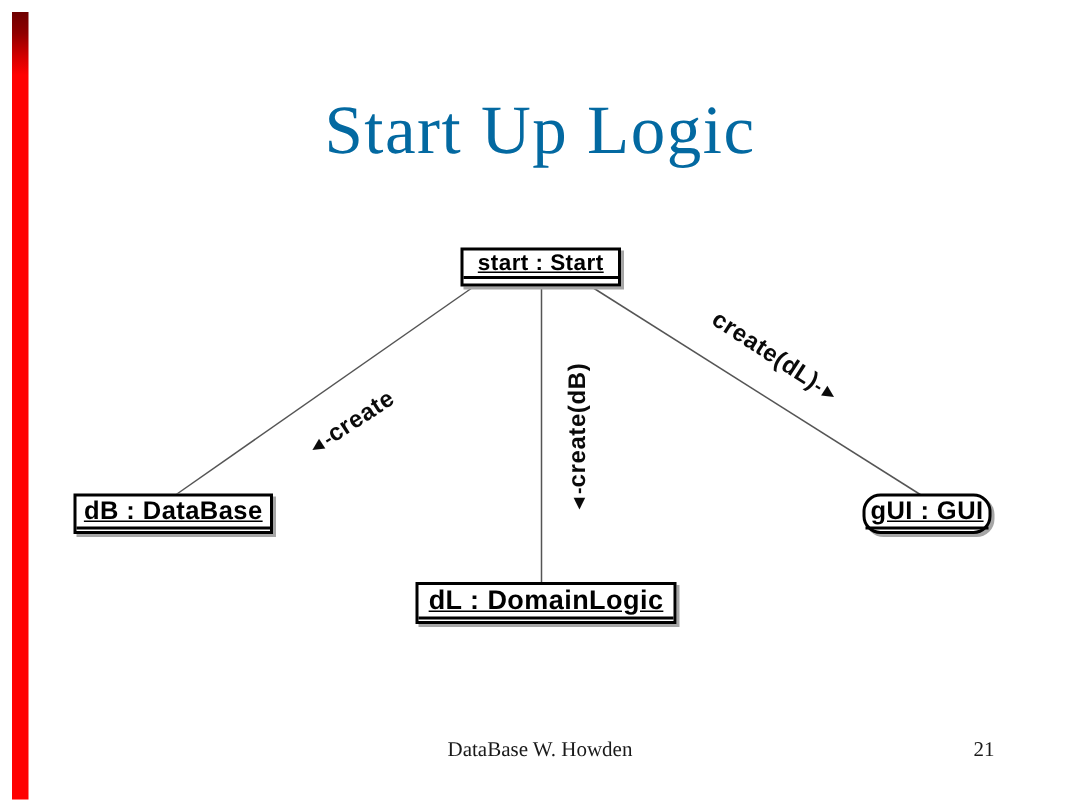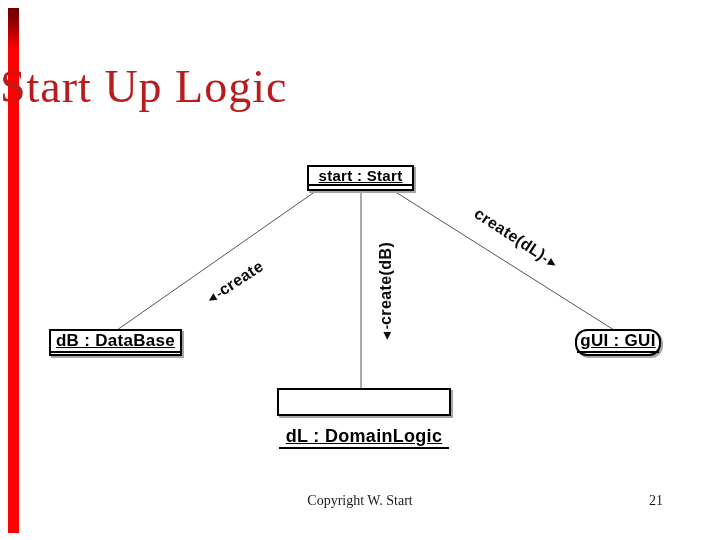--- a/index.html
+++ b/index.html
@@ -6,43 +6,43 @@
   .slide{
     position:relative;width:720px;height:540px;background:#ffffff;overflow:hidden;
     font-family:"Liberation Sans",sans-serif;
   }
   .accent-bar{
     position:absolute;left:8px;top:8px;width:11px;height:525px;
     background:linear-gradient(180deg,#6e0000 0px,#8f0000 14px,#d40000 30px,#ff0101 42px,#ff0101 100%);
   }
   .title{
     position:absolute;left:0;right:0;top:60px;margin:0;
-    text-align:left;font-family:"Liberation Serif",serif;font-weight:400;
-    font-size:46px;color:#b91c1c;letter-spacing:1px;
+    text-align:center;font-family:"Liberation Serif",serif;font-weight:400;
+    font-size:46px;color:#0369a1;letter-spacing:1px;
   }
   svg.connectors{position:absolute;left:0;top:0;pointer-events:none;}
   .uml-box{
     position:absolute;box-sizing:border-box;background:#ffffff;
     border:2px solid #000;box-shadow:2px 2px 0 #a6a6a6;
     display:flex;flex-direction:column;
   }
   .uml-box .name{
     flex:1;display:flex;align-items:center;justify-content:center;
     border-bottom:2px solid #000;font-weight:bold;text-decoration:underline;
     letter-spacing:.3px;white-space:nowrap;color:#000;
   }
   .uml-box .strip{height:3px;}
   .box-start{left:307px;top:165px;width:107px;height:26px;}
   .box-start .name{font-size:15px;}
   .box-db{left:49px;top:329px;width:133px;height:27px;}
   .box-db .name{font-size:17px;}
   .box-gui{left:575px;top:329px;width:86px;height:27px;border-radius:12px;}
   .box-gui .name{font-size:17px;}
   .box-dl{left:277px;top:388px;width:174px;height:28px;}
-  .box-dl .name{font-size:18px;margin-top:36px;}
+  .box-dl .name{font-size:18px;}
   .edge-label{
     position:absolute;white-space:nowrap;font-weight:bold;font-size:16px;color:#0a0a0a;
     letter-spacing:.4px;
   }
   .edge-label .arrow{font-size:13px;letter-spacing:0;}
   .label-create{left:234px;top:283px;transform:translate(-50%,-50%) rotate(-33deg);}
   .label-create-db{left:386px;top:292px;transform:translate(-50%,-50%) rotate(-90deg);}
   .label-create-dl{left:517px;top:239px;transform:translate(-50%,-50%) rotate(33deg);}
   .footer{
     position:absolute;left:0;right:0;top:493px;text-align:center;
@@ -93,16 +93,16 @@
   </div>
 
   <div class="edge-label label-create-db">
     <span class="arrow">◄-</span><span>create(dB)</span>
   </div>
 
   <div class="edge-label label-create-dl">
     <span>create(dL)</span><span class="arrow">-►</span>
   </div>
 
-  <div class="footer">Copyright W. Start</div>
+  <div class="footer">DataBase W. Howden</div>
   <div class="page-number">21</div>
 
 </div>
 
 </body></html>

